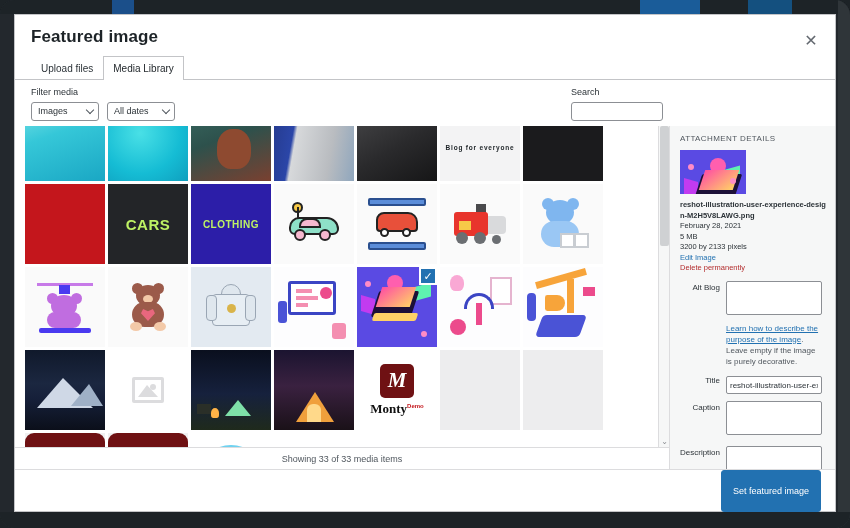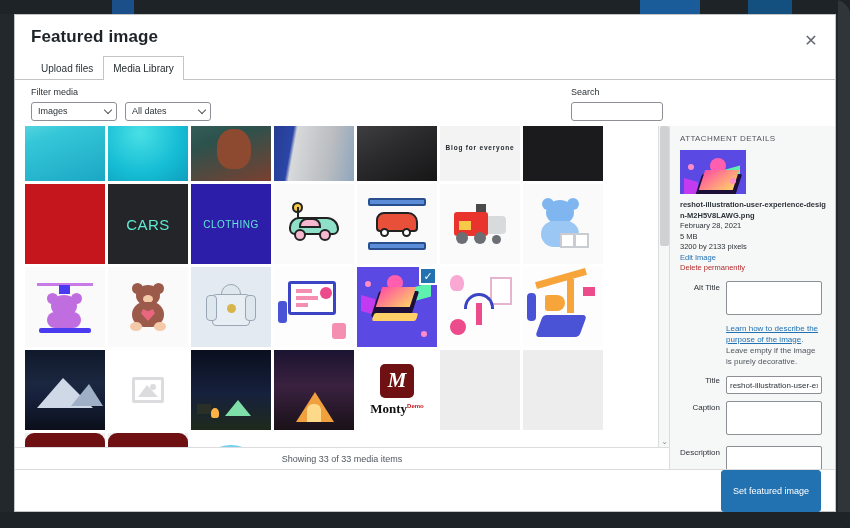--- a/index.html
+++ b/index.html
@@ -48,21 +48,21 @@
     position: relative; top: 1px; cursor: pointer; line-height: 13px;
   }
   .tab.active { background: #fff; border-color: #c3c4c7; color: #1d2327; }
 
   
   .filterbar { position: relative; padding: 7px 16px 6px 16px; height: 46px; }
   .filter-label { font-size: 9px; color: #2c3338; margin-bottom: 3px; display:block; }
   .selects { display: flex; gap: 8px; }
   .wp-select {
     appearance: none; -webkit-appearance: none;
-    width: 86px; height: 19px; font-size: 9px; color: #2c3338;
+    width: 68px; height: 19px; font-size: 9px; color: #2c3338;
     border: 1px solid #8c8f94; border-radius: 3px; background: #fff;
     padding: 0 18px 0 6px; line-height: 17px; font-family: inherit;
   }
   .sel-wrap { position: relative; }
   .sel-wrap::after {
     content: ""; position: absolute; right: 6px; top: 7px;
     width: 5px; height: 5px; border-right: 1px solid #50575e; border-bottom: 1px solid #50575e;
     transform: rotate(45deg); pointer-events: none;
   }
   .search-box { position: absolute; right: 172px; top: 7px; width: 92px; }
@@ -87,21 +87,21 @@
   }
   .cell .inner { position: absolute; inset: 0; display:flex; align-items:center; justify-content:center; overflow:hidden; }
   .cell.selected { outline: 3px solid #2271b1; outline-offset: -3px; }
   .check {
     position: absolute; right: 0px; top: 0px; width: 18px; height: 18px;
     background: #2271b1; border: 2px solid #fff; color: #fff;
     font-size: 11px; line-height: 15px; text-align: center; z-index: 4;
   }
 
   .label-tile { width:100%; height:100%; display:flex; align-items:center; justify-content:center;
-                color:#5eead4; font-weight: 400; letter-spacing: .5px; text-align: center; }
+                color:#bef264; font-weight: 700; letter-spacing: .5px; text-align: center; }
 
   .scrollbar {
     position: absolute; right: 0px; top: 0; width: 11px; bottom: 22px;
     background: #f6f7f7; border-left: 1px solid #dcdcde;
   }
   .scrollbar .thumb { position:absolute; left:1px; top: 0; width: 9px; height: 120px; background:#cfd1d3; border-radius:2px; }
   .scroll-arrow { position:absolute; left:1px; width:9px; height:11px; color:#8c8f94; font-size:8px; text-align:center; line-height:11px; }
   .scroll-arrow.up { top:0; }
   .scroll-arrow.down { bottom:0; }
 
@@ -653,21 +653,21 @@
         <div class="meta">
           <span class="line fname">reshot-illustration-user-experience-design-M2H5V8LAWG.png</span>
           <span class="line">February 28, 2021</span>
           <span class="line">5 MB</span>
           <span class="line">3200 by 2133 pixels</span>
           <a class="link-blue" href="#">Edit Image</a>
           <a class="link-red" href="#">Delete permanently</a>
         </div>
 
         <div class="field-row">
-          <div class="field-label">Alt Title</div>
+          <div class="field-label">Alt Blog</div>
           <div class="field-ctl">
             <textarea class="ta alt" style=""></textarea>
             <p class="help">
               <a href="#">Learn how to describe the purpose of the image</a><span>. Leave empty if the image is purely decorative.</span>
             </p>
           </div>
         </div>
 
         <div class="field-row">
           <div class="field-label">Title</div>

